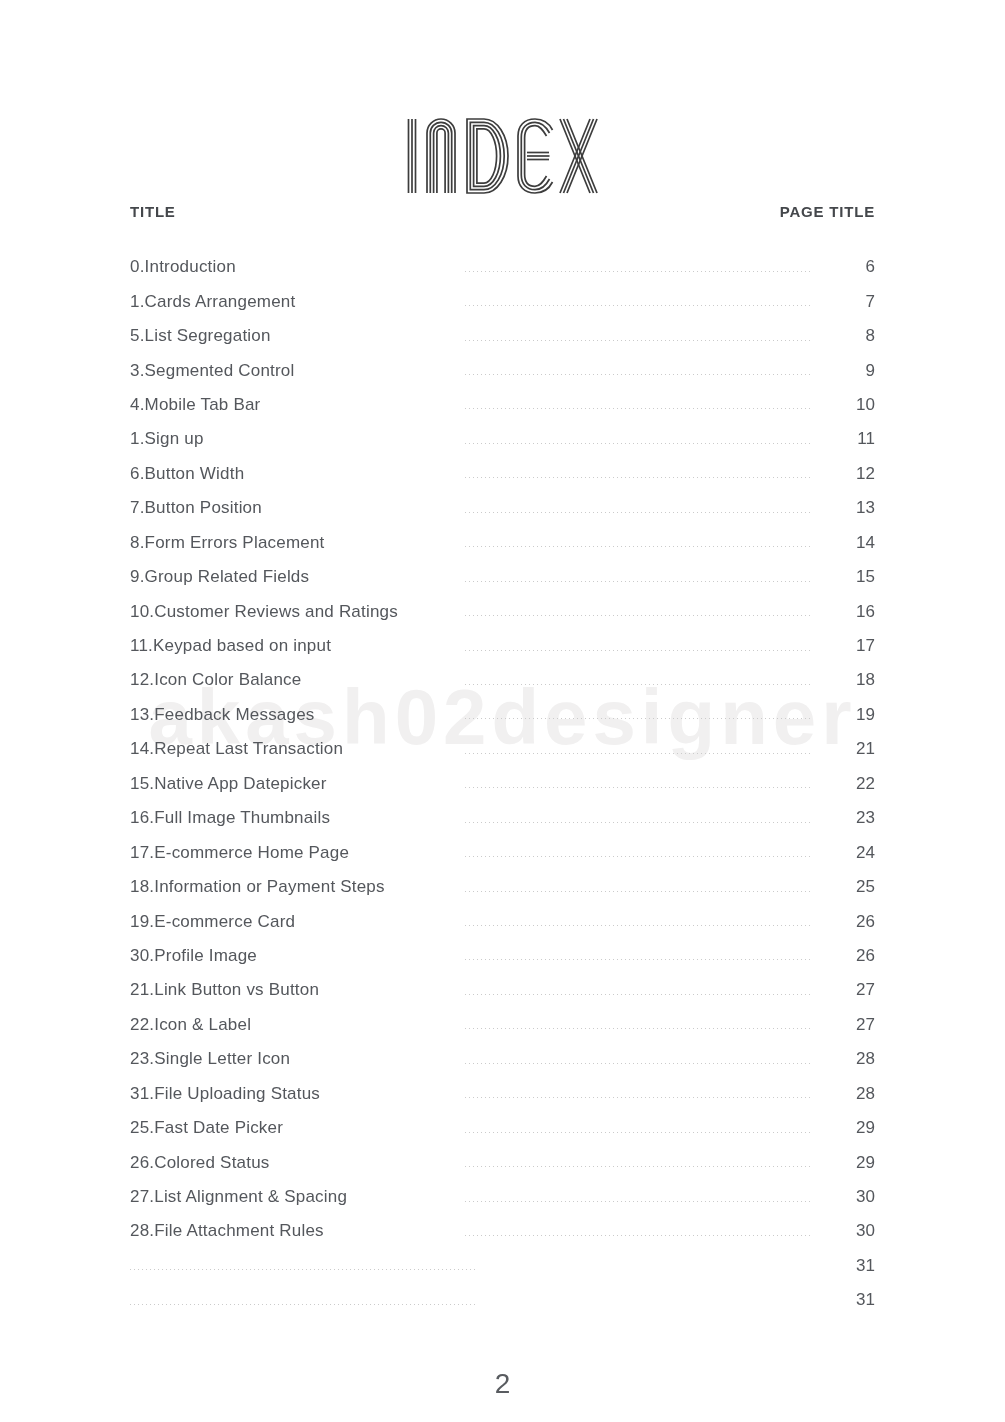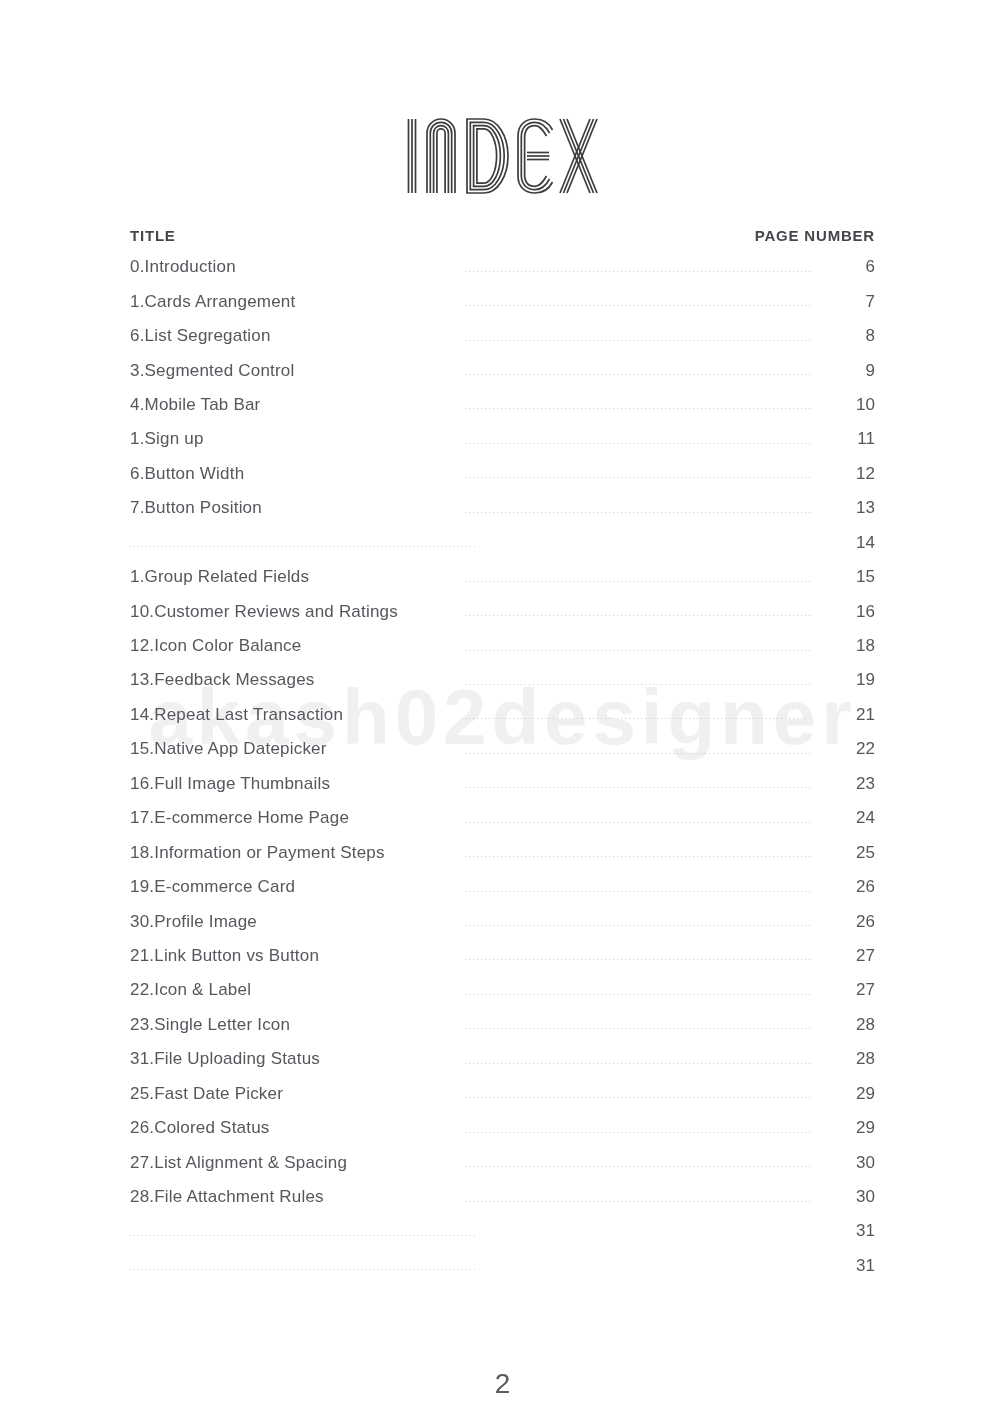--- a/index.html
+++ b/index.html
@@ -38,21 +38,21 @@
   
   .logo-wrap{
     position:absolute;
     top:118px;left:50%;
     transform:translateX(-50%);
   }
   .logo-wrap svg{display:block;}
   
   .head-row{
     position:absolute;
-    top:227px;left:130px;right:130px;
+    top:203px;left:130px;right:130px;
     display:flex;justify-content:space-between;
     font-size:15px;font-weight:bold;
     color:var(--heading);
     letter-spacing:0.8px;
   }
   
   .toc{
     position:absolute;
     top:250px;left:130px;right:130px;
   }
@@ -130,38 +130,38 @@
           <path d="M156.5,1 L186.5,75"></path>
           <path d="M160,1 L190,75"></path>
         <path d="M183,1 L153,75"></path>
           <path d="M186.5,1 L156.5,75"></path>
           <path d="M190,1 L160,75"></path>
       </svg>
     </div>
 
     <div class="head-row">
       <span>TITLE</span>
-      <span>PAGE NUMBER</span>
+      <span>PAGE TITLE</span>
     </div>
 
     <div class="toc">
       <div class="toc-row">
         <span class="toc-title">0.Introduction</span>
         <span class="toc-leader"></span>
         <span class="toc-page">6</span>
       </div>
 
       <div class="toc-row">
         <span class="toc-title">1.Cards Arrangement</span>
         <span class="toc-leader"></span>
         <span class="toc-page">7</span>
       </div>
 
       <div class="toc-row">
-        <span class="toc-title">6.List Segregation</span>
+        <span class="toc-title">5.List Segregation</span>
         <span class="toc-leader"></span>
         <span class="toc-page">8</span>
       </div>
 
       <div class="toc-row">
         <span class="toc-title">3.Segmented Control</span>
         <span class="toc-leader"></span>
         <span class="toc-page">9</span>
       </div>
 
@@ -183,36 +183,42 @@
         <span class="toc-page">12</span>
       </div>
 
       <div class="toc-row">
         <span class="toc-title">7.Button Position</span>
         <span class="toc-leader"></span>
         <span class="toc-page">13</span>
       </div>
 
       <div class="toc-row">
+        <span class="toc-title">8.Form Errors Placement</span>
         <span class="toc-leader"></span>
         <span class="toc-page">14</span>
       </div>
 
       <div class="toc-row">
-        <span class="toc-title">1.Group Related Fields</span>
+        <span class="toc-title">9.Group Related Fields</span>
         <span class="toc-leader"></span>
         <span class="toc-page">15</span>
       </div>
 
       <div class="toc-row">
         <span class="toc-title">10.Customer Reviews and Ratings</span>
         <span class="toc-leader"></span>
         <span class="toc-page">16</span>
       </div>
 
+      <div class="toc-row">
+        <span class="toc-title">11.Keypad based on input</span>
+        <span class="toc-leader"></span>
+        <span class="toc-page">17</span>
+      </div>
 
       <div class="toc-row">
         <span class="toc-title">12.Icon Color Balance</span>
         <span class="toc-leader"></span>
         <span class="toc-page">18</span>
       </div>
 
       <div class="toc-row">
         <span class="toc-title">13.Feedback Messages</span>
         <span class="toc-leader"></span>

